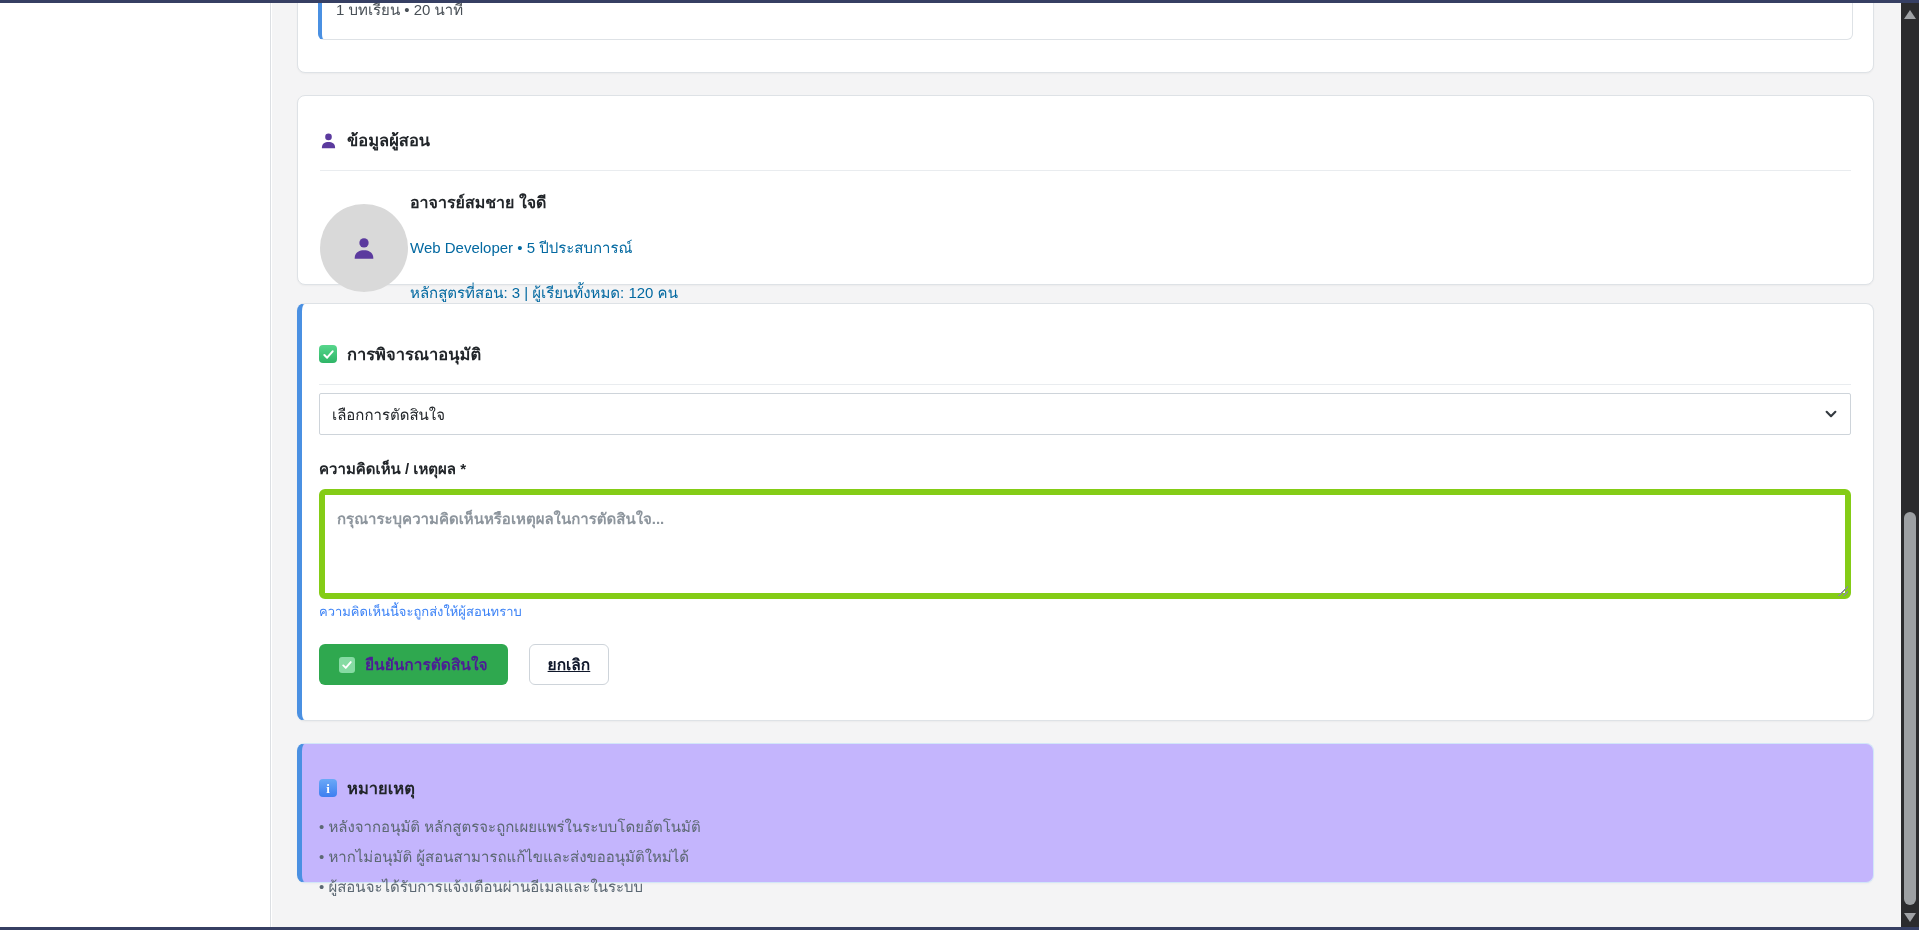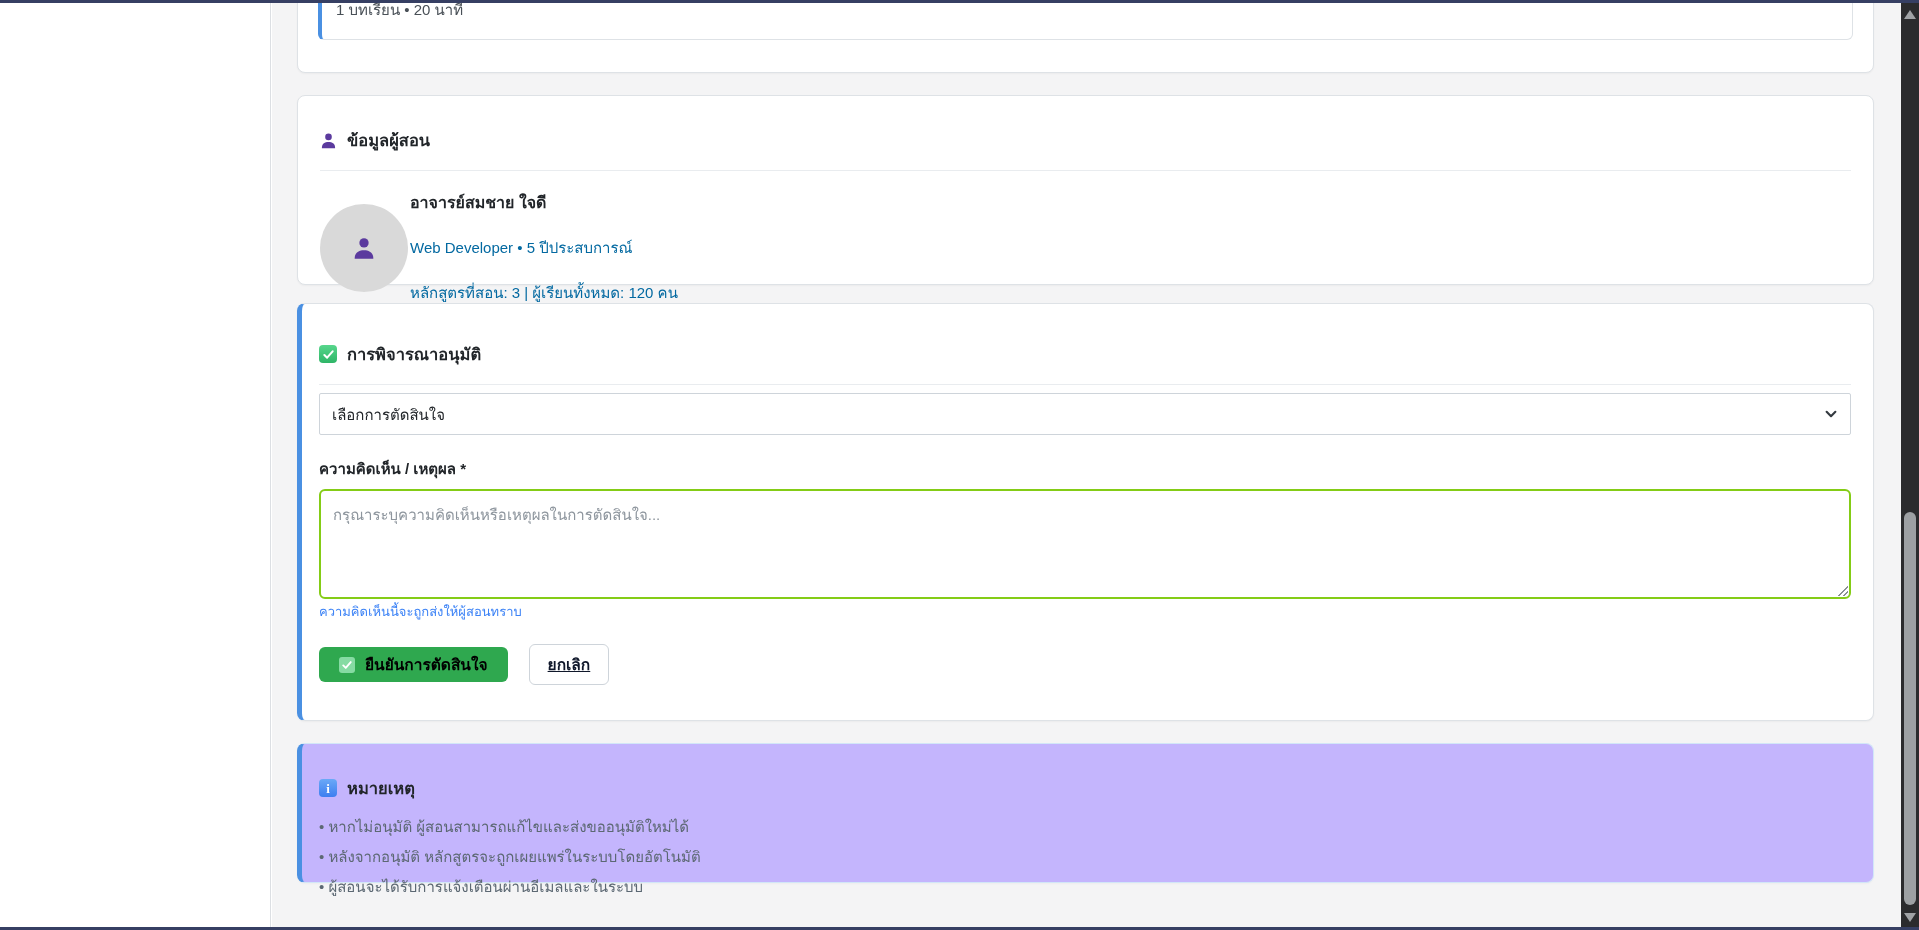--- a/index.html
+++ b/index.html
@@ -89,37 +89,37 @@
     font-size: 15px; font-family: inherit;
     padding: 0 34px 0 12px;
     appearance: none; -webkit-appearance: none; -moz-appearance: none;
   }
   .chevron-down {
     position: absolute; right: 13px; top: 14px; pointer-events: none;
   }
   .textarea-wrap { position: relative; margin-top: 8px; }
   .comment-textarea {
     width: 100%; height: 110px;
-    border: 2px solid #84cc16; border-radius: 6px;
+    border: 6px solid #84cc16; border-radius: 6px;
     background: #ffffff; color: #212529;
     font-size: 15px; font-family: inherit;
-    padding: 12px; resize: none; display: block;
+    padding: 12px; resize: none; display: block; font-weight: bold;
   }
   .comment-textarea::placeholder { color: #8d959d; opacity: 1; }
   .resize-grip {
     position: absolute; right: 3px; bottom: 3px; width: 12px; height: 12px;
     background: linear-gradient(135deg,
       transparent 0 55%, #8a8f94 55% 63%,
       transparent 63% 77%, #8a8f94 77% 85%, transparent 85%);
   }
   .help-text { font-size: 13px; color: #3b82f6; margin-top: 2px; }
   .btn-row { display: flex; align-items: center; gap: 21px; margin-top: 22px; }
   .btn-confirm {
-    height: 35px; padding: 0 20px;
-    background: #2fa84f; color: #000000;
+    height: 41px; padding: 0 20px;
+    background: #2fa84f; color: #4c1d95;
     border: none; border-radius: 6px;
     font-size: 15.5px; font-weight: bold; font-family: inherit;
     display: flex; align-items: center; gap: 10px; cursor: pointer;
   }
   .btn-check { width: 16px; height: 16px; border-radius: 3px; background: #86dba3;
     display: flex; align-items: center; justify-content: center; }
   .btn-cancel {
     height: 41px; padding: 0 18px;
     background: #ffffff; border: 1px solid #ced4da; border-radius: 6px;
     font-size: 15.5px; font-weight: bold; font-family: inherit;
@@ -245,22 +245,22 @@
         </button>
       </div>
     </div>
 
     <div class="card-note">
       <div class="card-head">
         <span class="badge-sq info-badge"></span>
         <span class="title">หมายเหตุ</span>
       </div>
       <div class="note-list">
+        <div class="note-line">• หลังจากอนุมัติ หลักสูตรจะถูกเผยแพร่ในระบบโดยอัตโนมัติ</div>
         <div class="note-line">• หากไม่อนุมัติ ผู้สอนสามารถแก้ไขและส่งขออนุมัติใหม่ได้</div>
-        <div class="note-line">• หลังจากอนุมัติ หลักสูตรจะถูกเผยแพร่ในระบบโดยอัตโนมัติ</div>
         <div class="note-line">• ผู้สอนจะได้รับการแจ้งเตือนผ่านอีเมลและในระบบ</div>
       </div>
     </div>
 
   </div>
 </div>
 
 <div class="scrollbar">
   <div class="sb-arrow up"></div>
   <div class="sb-thumb"></div>

